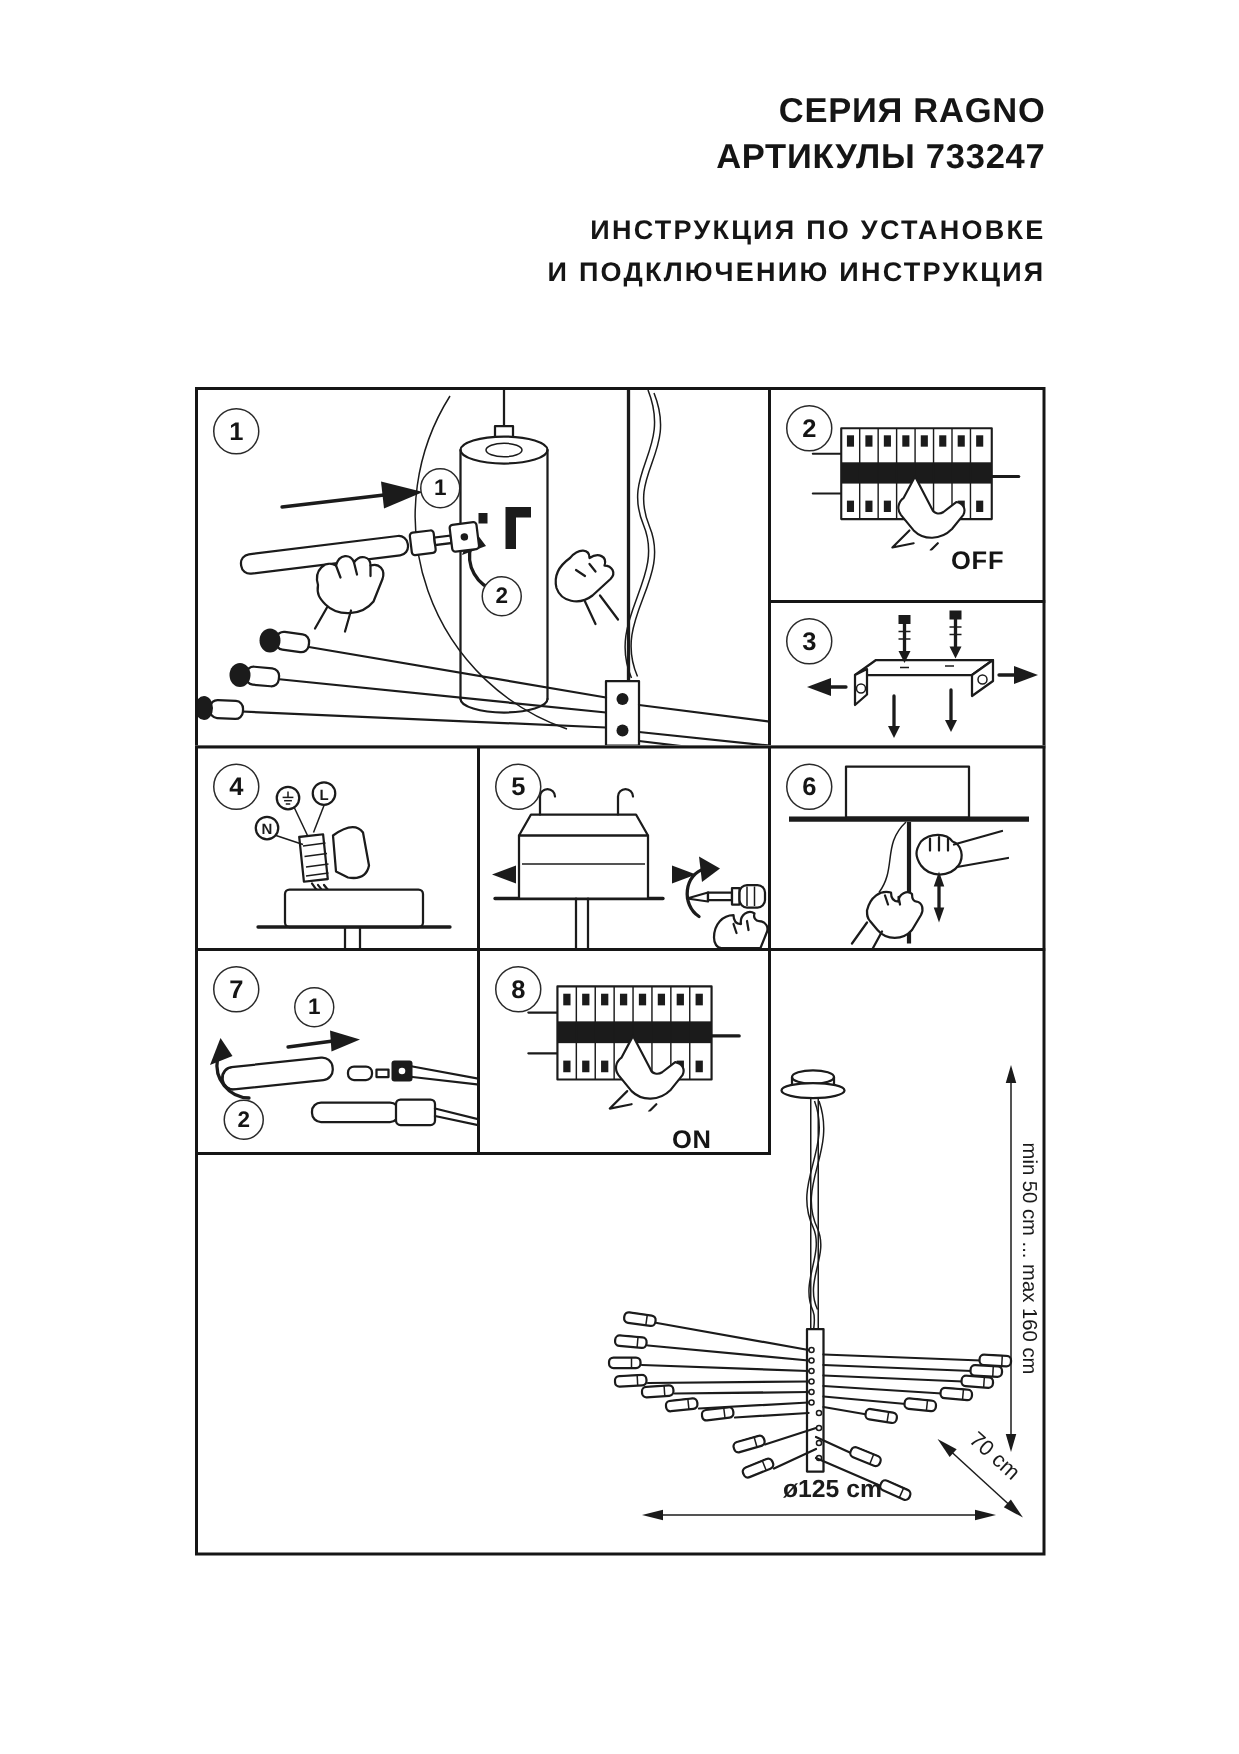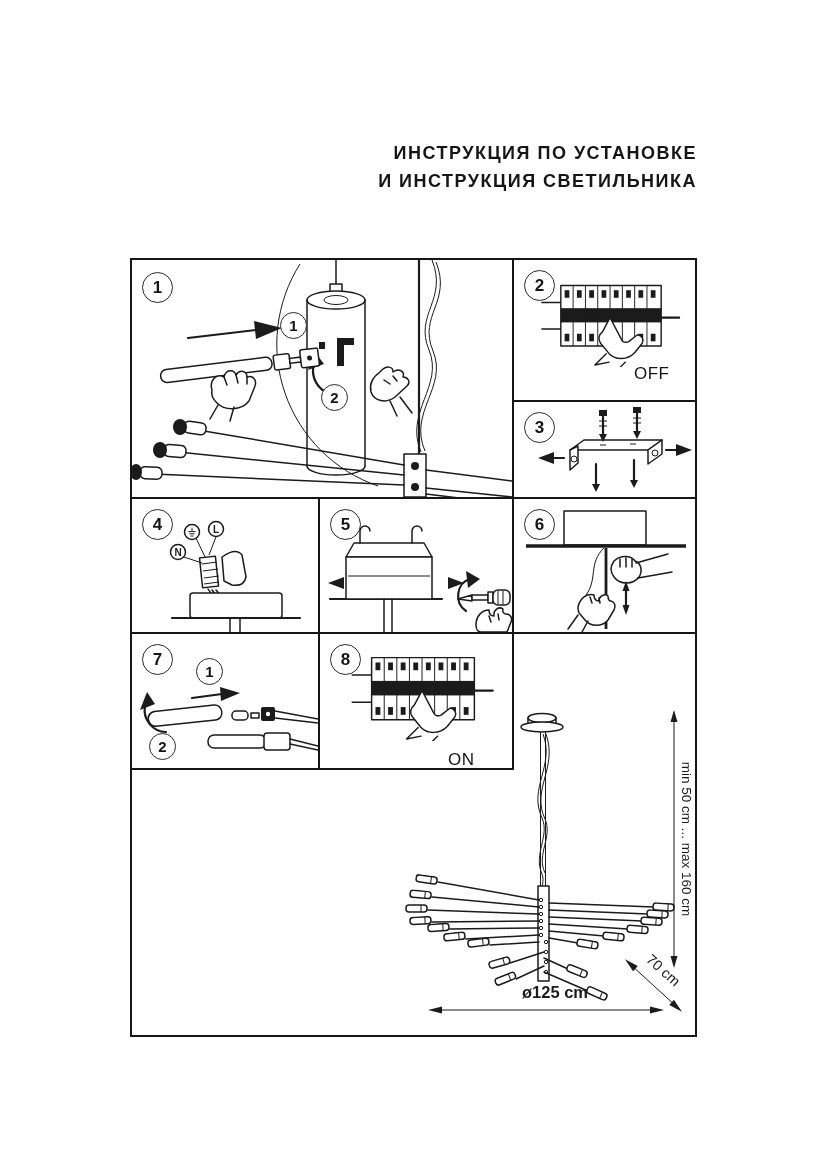--- a/index.html
+++ b/index.html
@@ -10,21 +10,21 @@
   .hdr2{top:139px;font-size:18px;line-height:28px;letter-spacing:1.5px;}
   .sheet{position:absolute;left:130px;top:258px;width:567px;height:779px;}
   .panel{position:absolute;box-sizing:border-box;border:2px solid #161616;background:#fff;}
   .panel svg{position:absolute;left:0;top:0;}
   .num{position:absolute;width:31px;height:31px;border:1.6px solid #2a2a2a;border-radius:50%;
        box-sizing:border-box;display:flex;align-items:center;justify-content:center;
        font-size:17px;font-weight:bold;background:#fff;z-index:3;}
   .stepnum{position:absolute;width:27px;height:27px;border:1.5px solid #2a2a2a;border-radius:50%;
        box-sizing:border-box;display:flex;align-items:center;justify-content:center;
        font-size:15px;font-weight:bold;background:#fff;z-index:3;}
-  .swlabel{position:absolute;font-size:17px;font-weight:400;letter-spacing:.5px;}
+  .swlabel{position:absolute;font-size:17px;font-weight:700;letter-spacing:.5px;}
   .qr{position:absolute;left:88px;top:580px;}
   
   .s{stroke:#1b1b1b;stroke-width:1.5;fill:none;stroke-linecap:round;stroke-linejoin:round;}
   .s2{stroke:#1b1b1b;stroke-width:2.2;fill:none;stroke-linecap:round;}
   .s1{stroke:#1b1b1b;stroke-width:1;fill:none;}
   .f{fill:#1b1b1b;stroke:none;}
   .w{fill:#fff;stroke:#1b1b1b;stroke-width:1.5;stroke-linejoin:round;}
   .dimtxt{font-family:"Liberation Sans",sans-serif;fill:#1b1b1b;}
 </style>
 </head>
@@ -72,23 +72,27 @@
           <path class="s" d="M90 93 l-5 5"></path>
         </g>
       </symbol>
       <symbol id="bulb" viewBox="0 0 24 10">
         <rect class="w" x="1" y="1" width="21" height="7" rx="3"></rect>
         <line class="s1" x1="16" y1="1" x2="16" y2="8"></line>
       </symbol>
     </defs>
   </svg>
 
+  <div class="hdr hdr1">
+    <div>СЕРИЯ RAGNO</div>
+    <div>АРТИКУЛЫ 733247</div>
+  </div>
   <div class="hdr hdr2">
     <div>ИНСТРУКЦИЯ ПО УСТАНОВКЕ</div>
-    <div>И ИНСТРУКЦИЯ СВЕТИЛЬНИКА</div>
+    <div>И ПОДКЛЮЧЕНИЮ ИНСТРУКЦИЯ</div>
   </div>
 
   <div class="sheet">
 
     <div class="panel" style="left:0;top:374px;width:567px;height:405px;">
 
       <svg class="qr" width="77" height="77" viewBox="0 0 76 76">
         <rect x="0" y="0" width="76" height="76" fill="#fff"></rect>
         <g class="f">
           <rect x="0" y="0" width="28" height="28"></rect>

